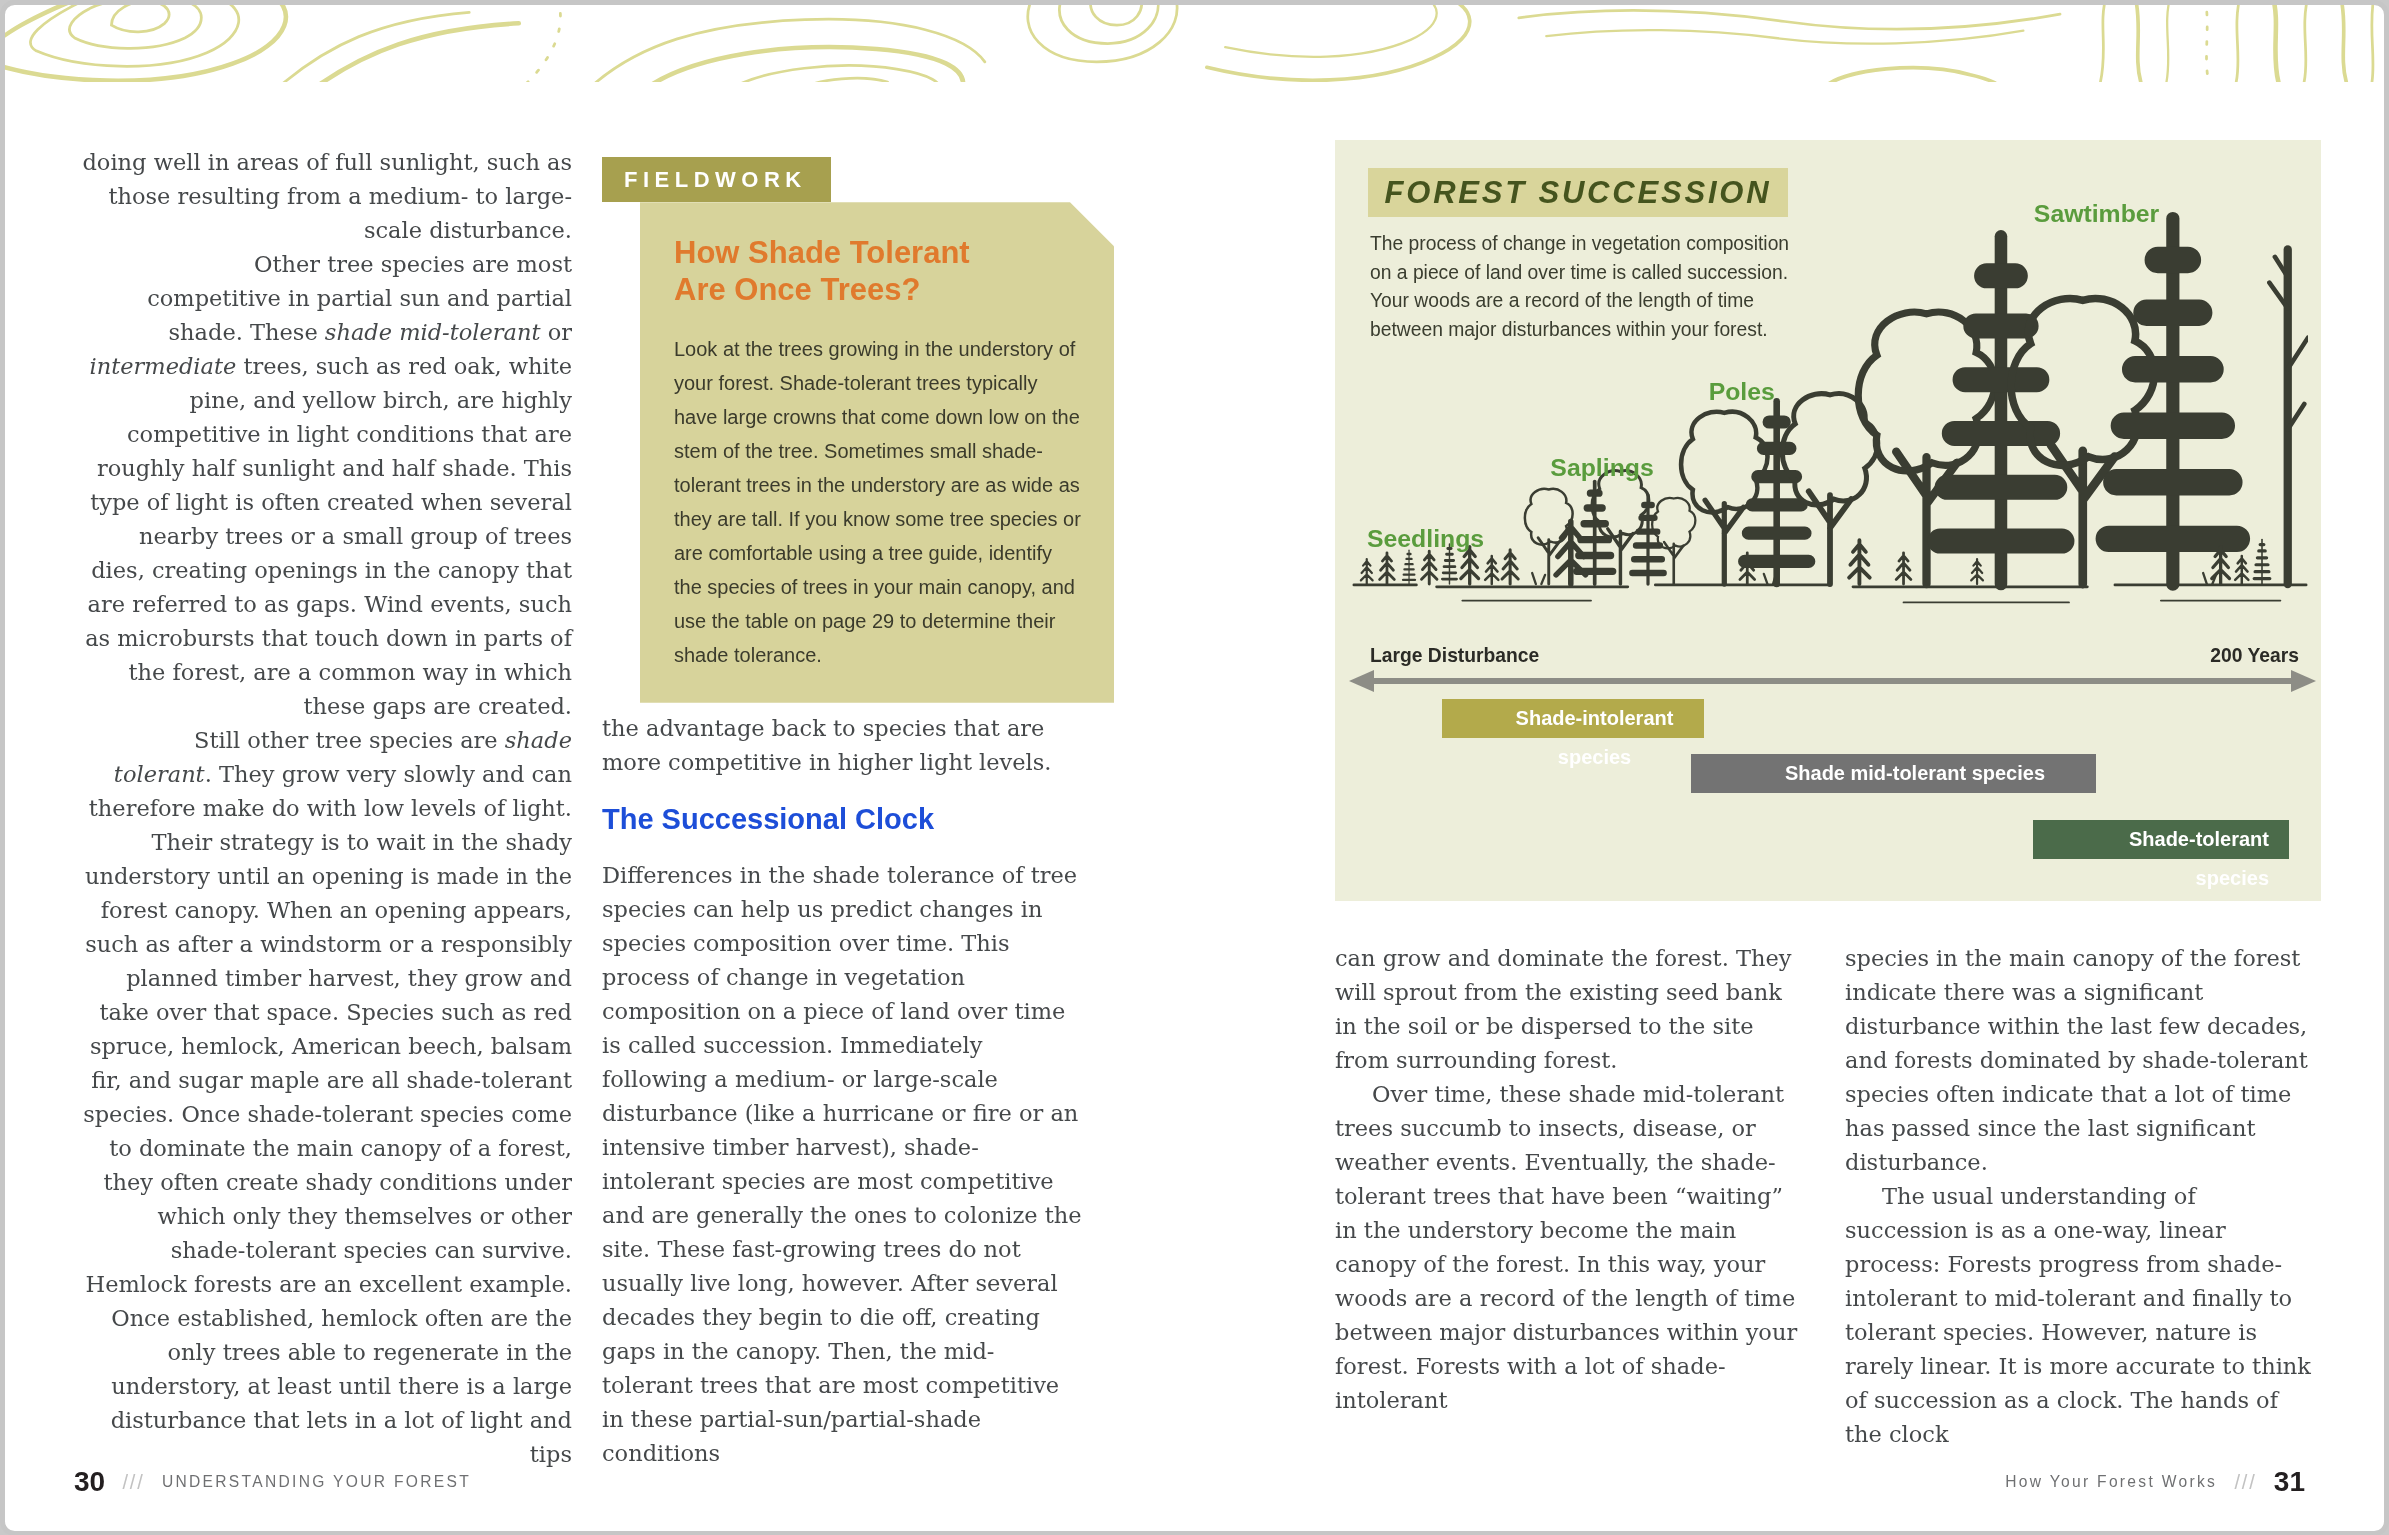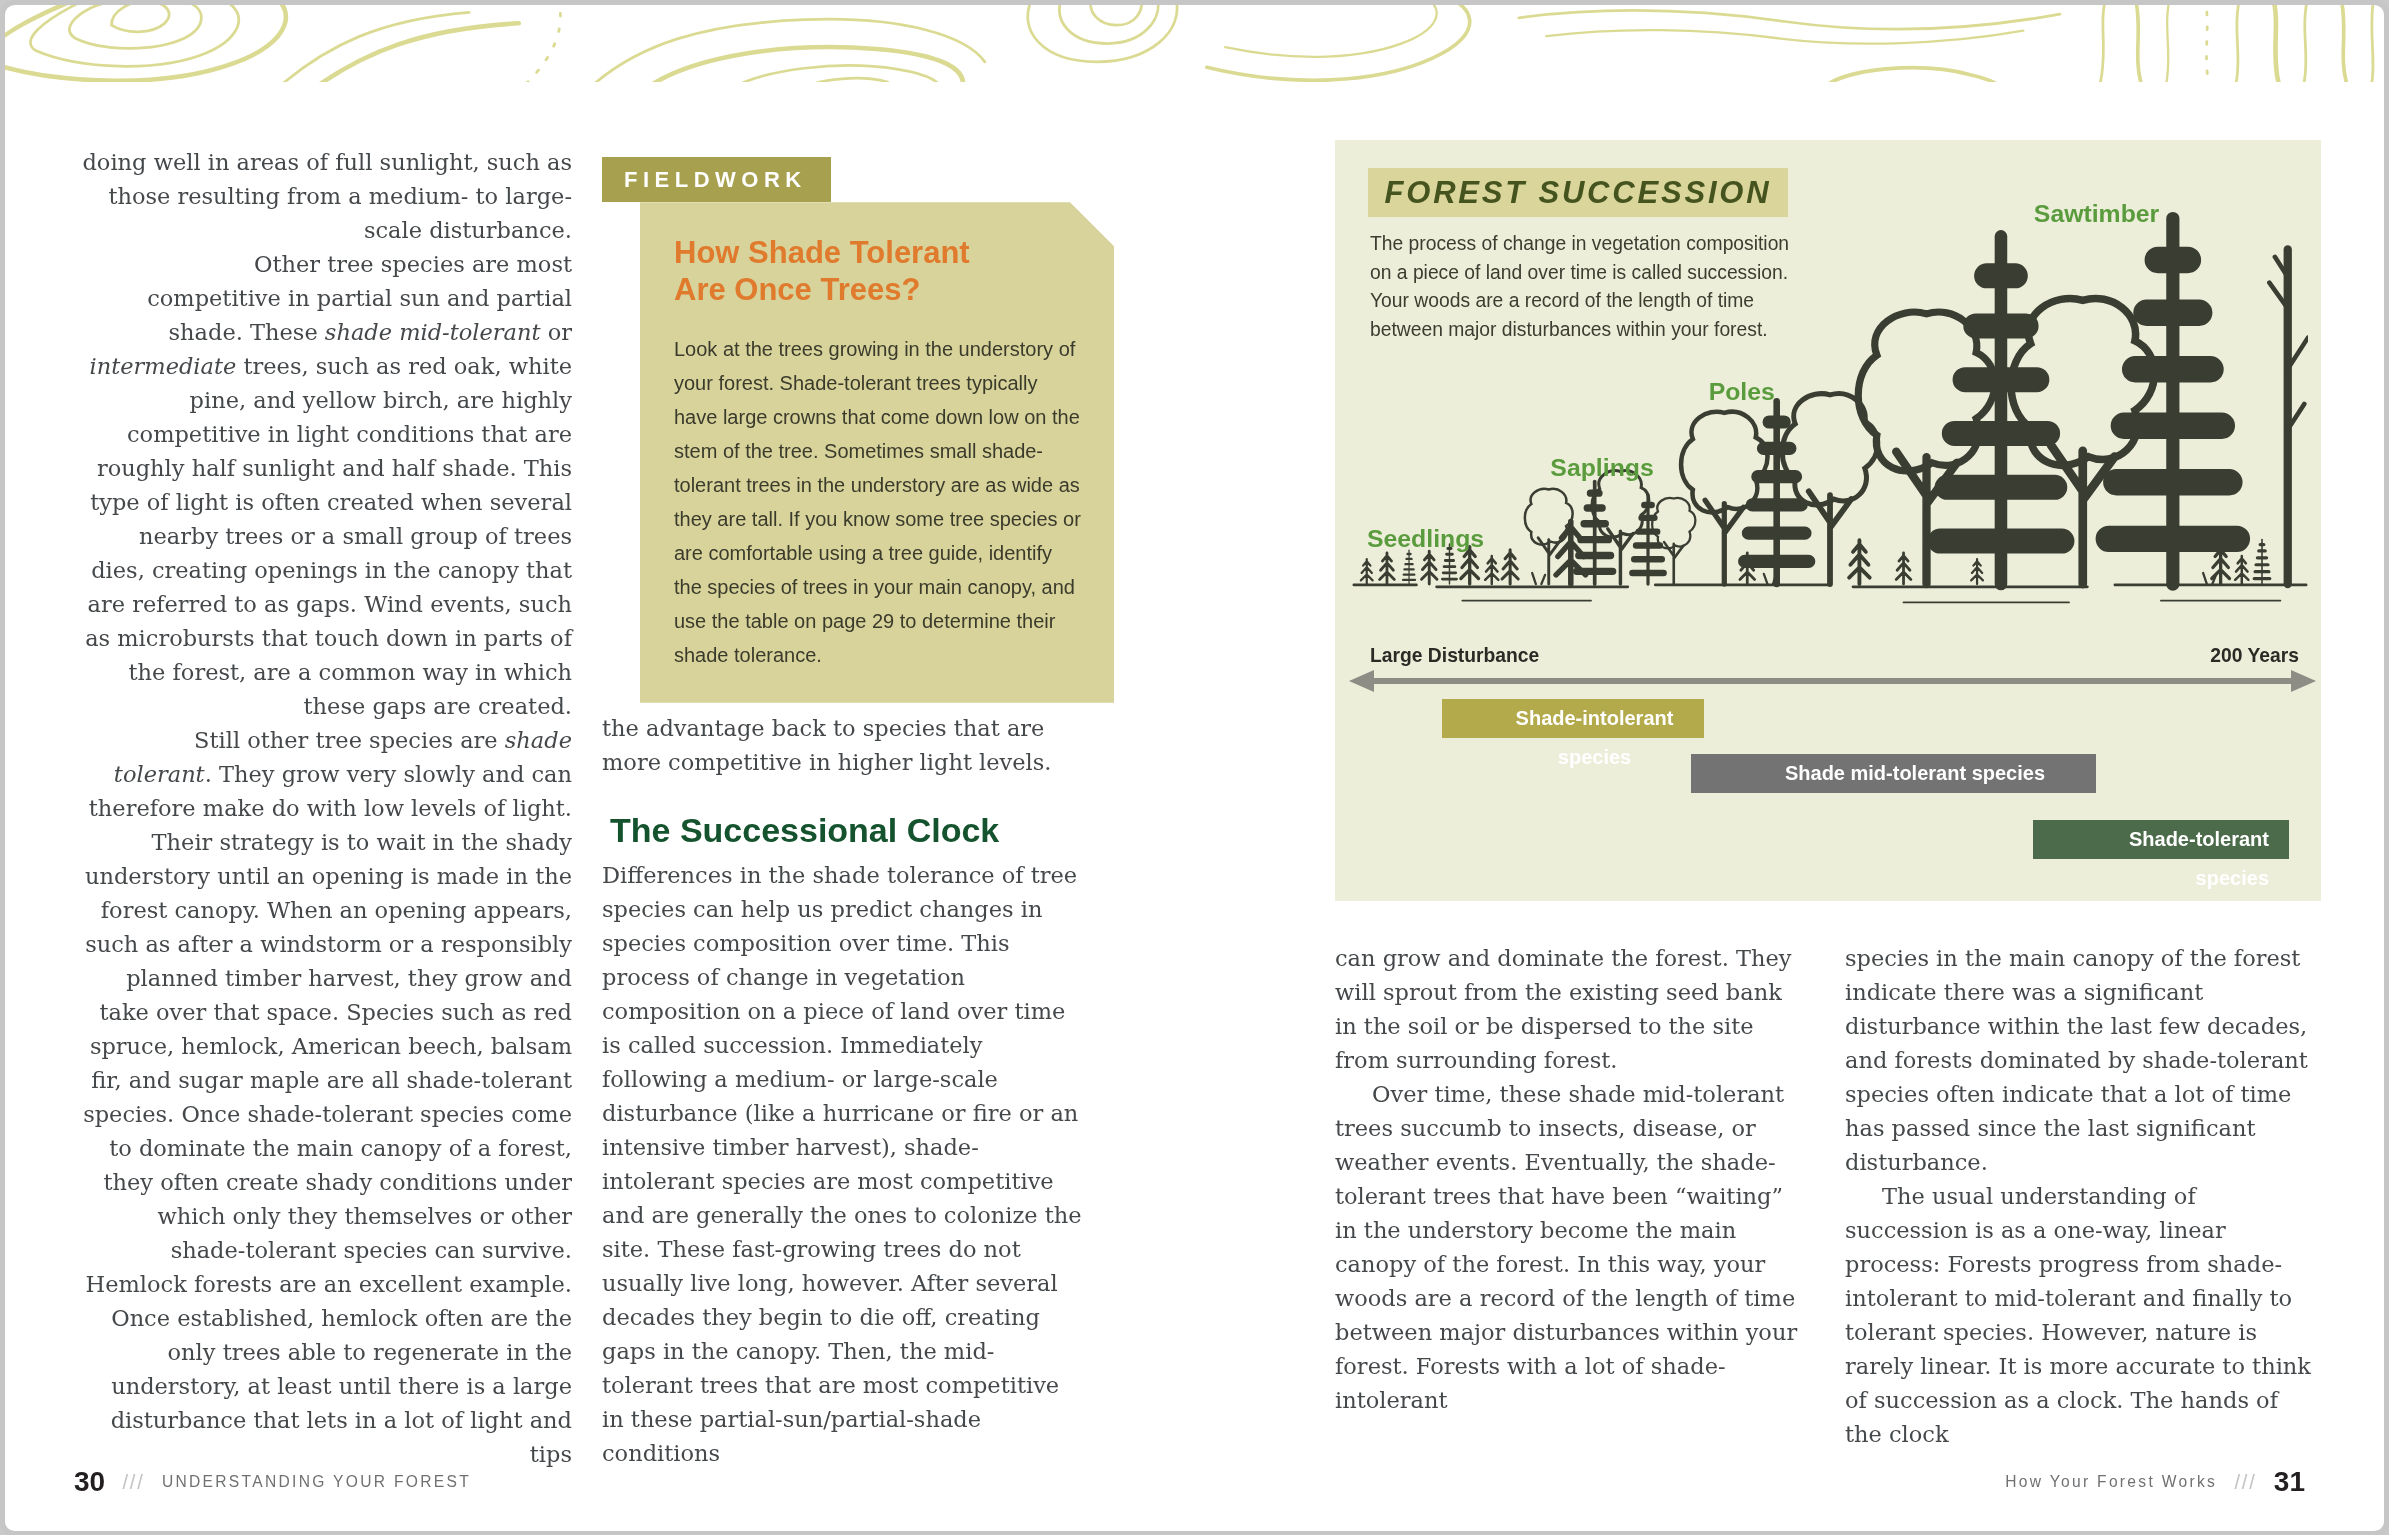--- a/index.html
+++ b/index.html
@@ -20,22 +20,22 @@
   .fieldwork{position:absolute;left:597px;top:152px;width:474px;}
   .fw-tab{display:inline-block;background:#a7a04f;color:#ffffff;font-weight:bold;
           font-size:22px;letter-spacing:5.5px;padding:10px 24px 9.2px 22px;}
   .fw-box{background:#d7d39b;width:474px;box-sizing:border-box;padding:26px 33px 31px 34px;
           min-height:471px;
           clip-path:polygon(0 0,calc(100% - 44px) 0,100% 44px,100% 100%,0 100%);margin-left:38px;}
   .fw-title{color:#e07a2d;font-weight:bold;font-size:31px;line-height:37px;margin:5.5px 0 24px 0;}
   .fw-title span{display:block;}
   .fw-body{font-size:20px;line-height:34px;color:#3b3b2c;margin:0;}
   .col2cont{position:absolute;left:597px;top:706px;width:478px;}
-  .clock-head{position:absolute;left:597px;top:798px;margin:8px;color:#14532d;
-              font-weight:bold;font-size:34px;}
+  .clock-head{position:absolute;left:597px;top:798px;margin:0;color:#1d4ed8;
+              font-weight:bold;font-size:29px;}
   .col2para{position:absolute;left:597px;top:853px;width:480px;}
 
   
   .panel{position:absolute;left:1330px;top:135px;width:986px;height:761px;background:#edeeda;}
   .fs-title{position:absolute;left:33px;top:27.6px;background:#d9d59b;color:#45541e;
             font-weight:bold;font-size:31px;letter-spacing:2.8px;padding:7.4px 16.5px 6.4px 16.5px;font-style:italic;}
   .fs-intro{position:absolute;left:35px;top:90px;width:439px;margin:0;font-size:19.3px;
             line-height:28.5px;color:#3a3d2f;}
   .trees{position:absolute;left:16.5px;top:58px;width:956px;height:432px;display:block;}
   .tl-label{position:absolute;top:505px;font-weight:bold;font-size:19.3px;color:#2b2b26;}

